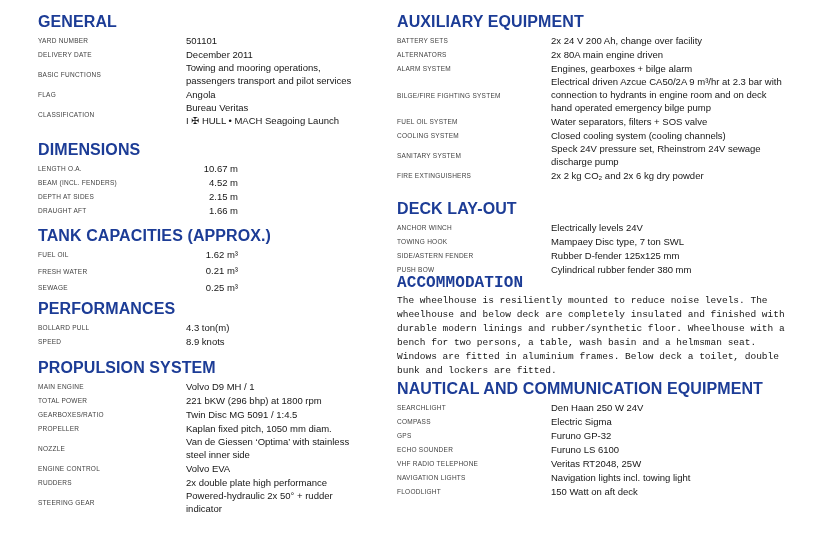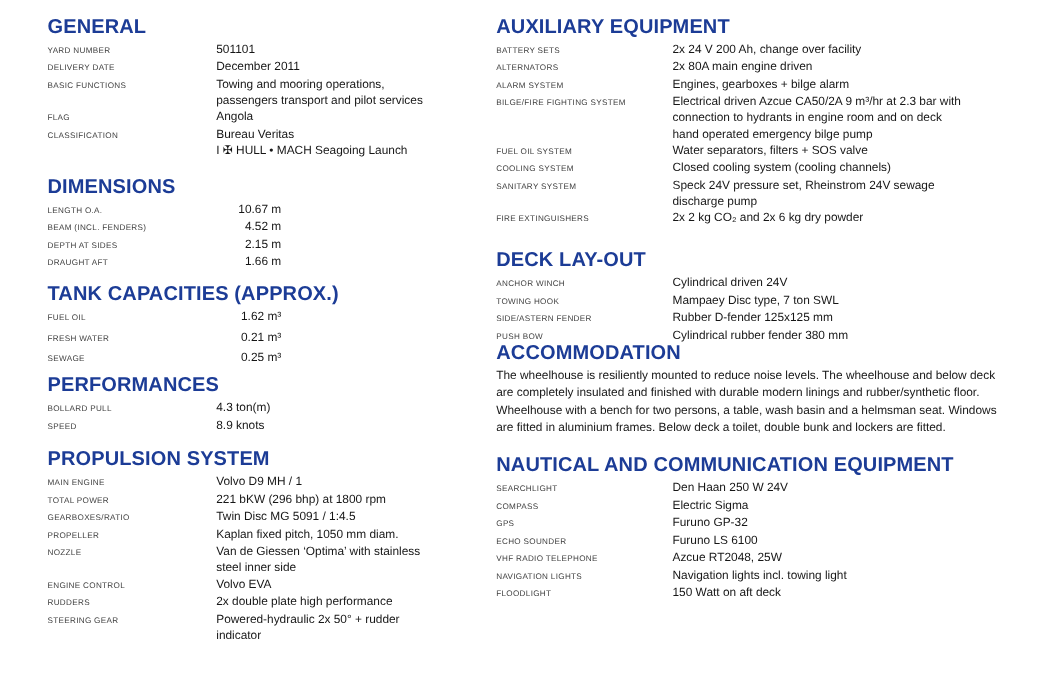--- a/index.html
+++ b/index.html
@@ -25,21 +25,22 @@
   .heading {
     font-size: 16px;
     font-weight: bold;
     line-height: 14px;
     color: var(--heading, #1c3c96);
     margin: 0 0 4px 0;
     letter-spacing: 0.1px;
   }
   .row {
     display: flex;
-    align-items: flex-start;
+    align-items: center;
+    gap: 13px;
   }
   .label {
     flex: none;
     width: 135px;
     font-size: 6.5px;
     line-height: 13px;
     letter-spacing: 0.25px;
     color: var(--label, #3f3f3f);
     padding-top: 1px;
   }
@@ -68,21 +69,21 @@
     max-width: 402px;
     margin: 1px 0 0 0;
   }
 
   .sec-general      { margin-bottom: 16px; }
   .sec-dimensions   { margin-bottom: 12px; }
   .sec-tanks        { margin-bottom: 8px;  }
   .sec-performances { margin-bottom: 13px; }
   .sec-auxiliary    { margin-bottom: 20px; }
   .sec-deck         { }
-  .sec-accommodation{ margin-bottom: 16px;  }
+  .sec-accommodation{ margin-bottom: 4px; font-family: Liberation Mono, monospace;  }
 </style>
 </head>
 <body>
 
 <div class="page">
 
   <div class="col-left">
 
     <div class="section sec-general">
       <div class="heading">GENERAL</div>
@@ -230,21 +231,21 @@
       <div class="row">
         <span class="label">FIRE EXTINGUISHERS</span>
         <span class="value">2x 2 kg CO₂ and 2x 6 kg dry powder</span>
       </div>
     </div>
 
     <div class="section sec-deck">
       <div class="heading">DECK LAY-OUT</div>
       <div class="row">
         <span class="label">ANCHOR WINCH</span>
-        <span class="value">Cylindrical driven 24V</span>
+        <span class="value">Electrically levels 24V</span>
       </div>
       <div class="row">
         <span class="label">TOWING HOOK</span>
         <span class="value">Mampaey Disc type, 7 ton SWL</span>
       </div>
       <div class="row">
         <span class="label">SIDE/ASTERN FENDER</span>
         <span class="value">Rubber D-fender 125x125 mm</span>
       </div>
       <div class="row">
@@ -271,21 +272,21 @@
       <div class="row">
         <span class="label">GPS</span>
         <span class="value">Furuno GP-32</span>
       </div>
       <div class="row">
         <span class="label">ECHO SOUNDER</span>
         <span class="value">Furuno LS 6100</span>
       </div>
       <div class="row">
         <span class="label">VHF RADIO TELEPHONE</span>
-        <span class="value">Azcue RT2048, 25W</span>
+        <span class="value">Veritas RT2048, 25W</span>
       </div>
       <div class="row">
         <span class="label">NAVIGATION LIGHTS</span>
         <span class="value">Navigation lights incl. towing light</span>
       </div>
       <div class="row">
         <span class="label">FLOODLIGHT</span>
         <span class="value">150 Watt on aft deck</span>
       </div>
     </div>

